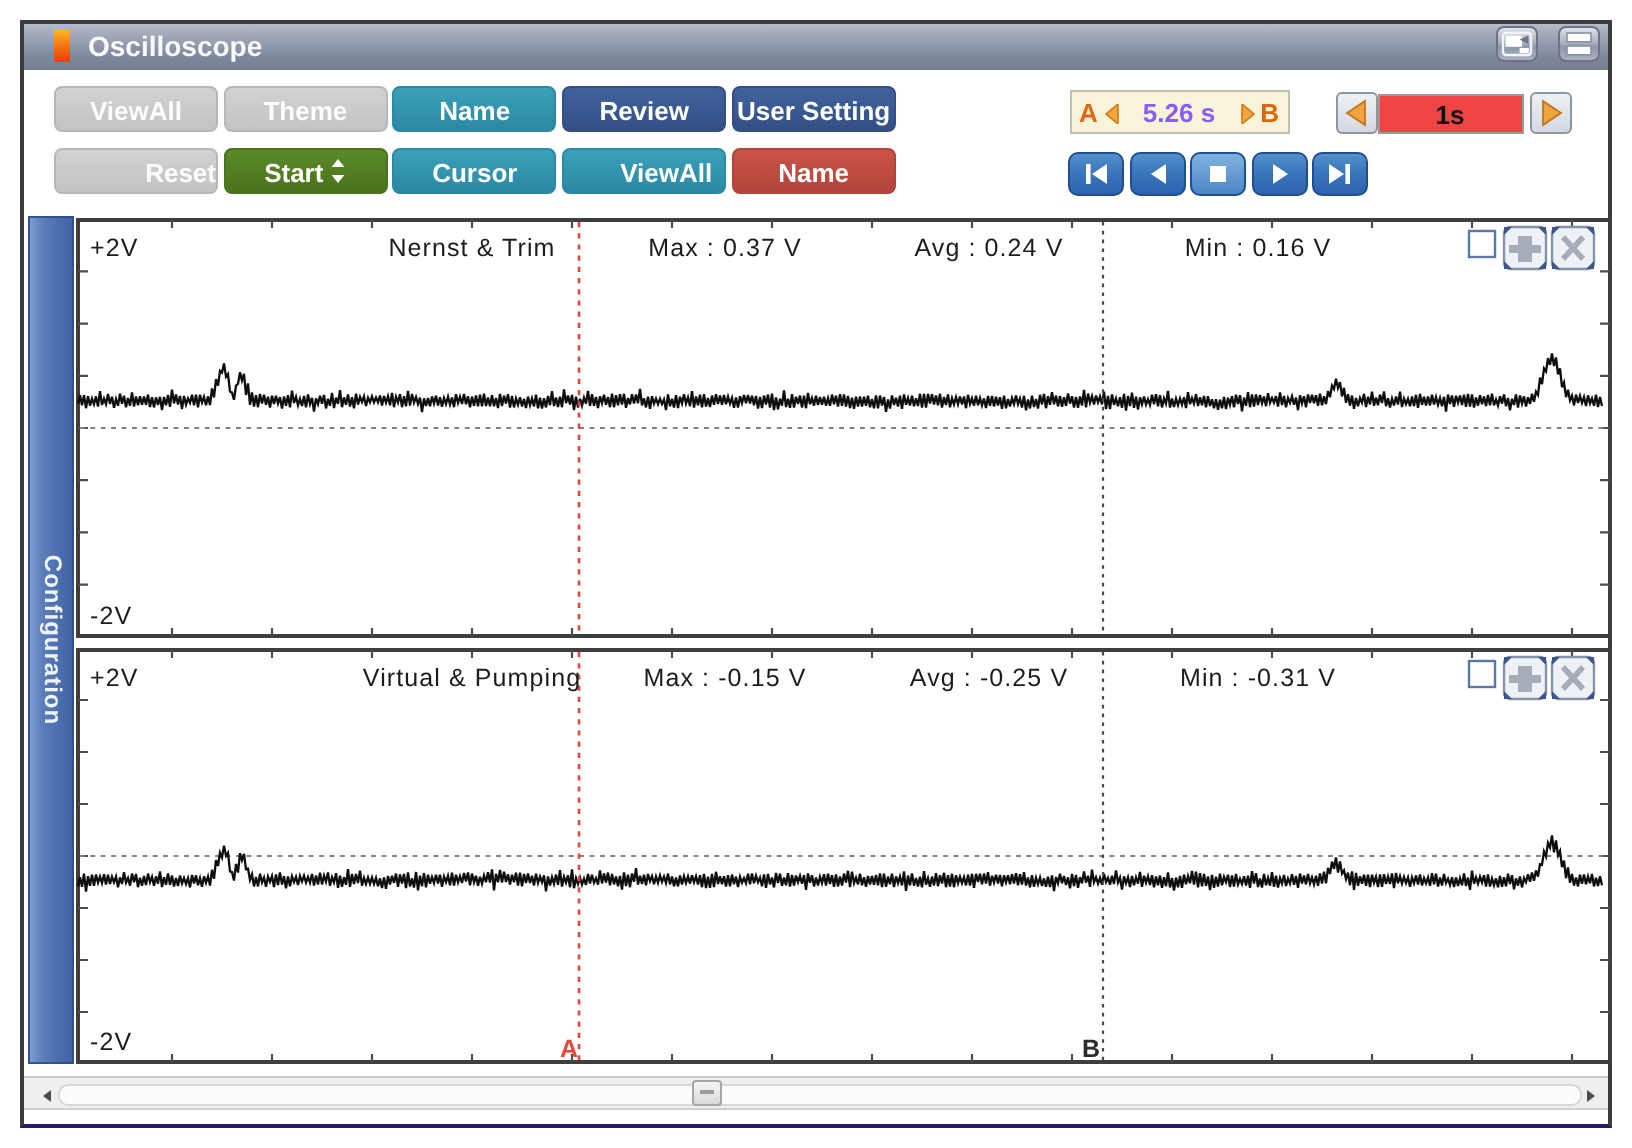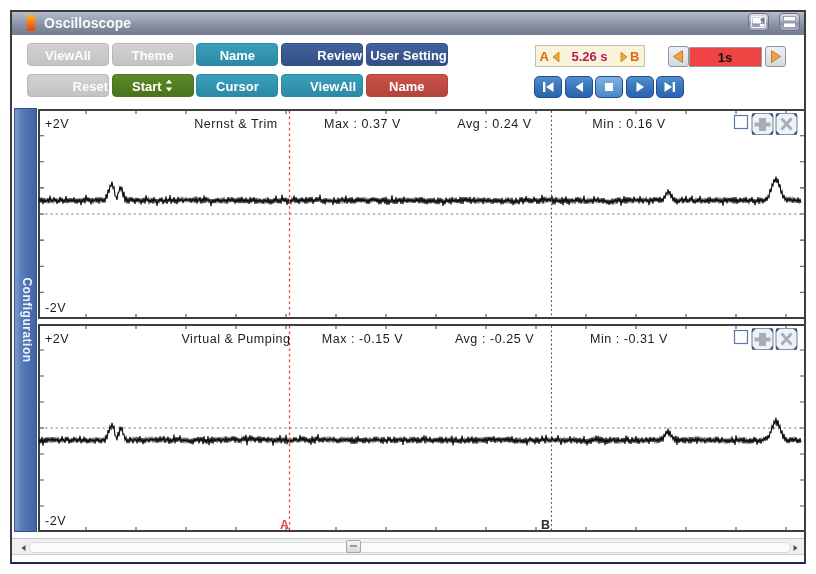--- a/index.html
+++ b/index.html
@@ -8,21 +8,21 @@
 #win { left:10px; top:10px; width:796px; height:554px; border:2px solid #3b3b40; border-bottom-color:#232165; background:#ffffff; }
 #titlebar { left:0; top:0; width:792px; height:23px; background:linear-gradient(#b4bbc9 0%, #99a1b3 35%, #7f889d 70%, #737d93 100%); }
 #tbicon { left:15px; top:3px; width:8px; height:16px; background:linear-gradient(#ffb62a 0%, #f47a12 45%, #e5410a 100%); }
 #tbtitle { left:32px; top:3px; color:#f8f9fb; font-size:14px; font-weight:bold; }
 .winbtn { top:1px; width:21px; height:18px; border:1px solid #6f7285; border-radius:4px; background:linear-gradient(#dfe3ea 0%, #aab1c1 45%, #8f97ab 60%, #a8b0c0 100%); }
 #bluetab { left:1.5px; top:96px; width:23px; height:424px; background:linear-gradient(90deg, #7e9cce 0%, #5a7eba 30%, #4a6eae 70%, #3f63a4 100%); border:1px solid #31508c; }
 #bluetab span { position:absolute; left:5px; top:50%; transform:translateY(-50%); writing-mode:vertical-rl; color:#f0f3fa; font-size:12px; font-weight:bold; letter-spacing:0.5px; }
 .btn { position:absolute; width:82px; height:23px; border-radius:4px; color:#ffffff; font-size:13px; font-weight:bold; text-align:center; line-height:23px; }
 .gray { background:linear-gradient(#d2d2d2, #c3c3c3); border:1px solid #b8b8b8; color:#fdfdfd; }
 .teal { background:linear-gradient(#3ba0bb, #2b89a6); border:1px solid #2b89a6; }
-.dblue { background:linear-gradient(#40639c, #334f85); border:1px solid #334f85;text-align:right; }
+.dblue { background:linear-gradient(#40639c, #334f85); border:1px solid #334f85; }
 .green { background:linear-gradient(#5b8a27, #4a731d); border:1px solid #4a731d; }
 .red { background:linear-gradient(#ca5349, #b2443b); border:1px solid #b2443b; }
 #abbox { left:522.5px; top:33px; width:110px; height:22px; background:#f8f4da; border:1px solid #c2c2ac; }
 #spin-field { left:676.5px; top:34.5px; width:73px; height:20px; background:#ef4444; border:1px solid #9a9a9a; text-align:center; line-height:19px; font-size:13px; font-weight:bold; color:#111; }
 .spinbtn { top:34px; width:21px; height:21px; background:linear-gradient(#eef1f5, #d3d8e0); border:1px solid #8f959f; border-radius:3px; text-align:center; }
 .mbtn { top:64px; width:28px; height:22px; border-radius:5px; border:1px solid #1d4f94; background:linear-gradient(#5490cc 0%, #3a74ba 50%, #2a63ae 100%); }
 #sbar { left:0px; top:525.5px; width:792px; height:17px; background:#efefef; border-top:1px solid #c9c9c9; border-bottom:1px solid #cfcfcf; }
 #sgroove { left:17px; top:3px; width:762px; height:11px; background:#fbfbfb; border:1px solid #d9d9d9; border-radius:5px; }
 #sthumb { left:334px; top:1px; width:15px; height:13px; background:linear-gradient(#f4f4f4, #dadada); border:1px solid #a5a5a5; border-radius:2px; }
 </style>
@@ -60,21 +60,21 @@
       </svg></div>
   <div class="btn teal" style="left:184.4px; top:61.5px;">Cursor</div>
   <div class="btn teal" style="left:269.1px; top:61.5px;padding-left:22px;">ViewAll</div>
   <div class="btn red" style="left:353.8px; top:61.5px;">Name</div>
 
   <div class="abs" id="abbox">
     <span style="position:absolute;left:4px;top:3px;color:#e2660d;font-size:13px;font-weight:bold;">A</span>
     <svg class="abs" style="left:16px;top:6px;" width="8" height="10" viewBox="0 0 8 10">
         <path d="M7 0 L1 5 L7 10 Z" fill="#f2a53a" stroke="#c97e16" stroke-width="0.8"></path>
       </svg>
-    <span style="position:absolute;left:0;top:3px;width:100%;text-align:center;color:#be185d;font-size:13px;font-weight:bold;">5.26 s</span>
+    <span style="position:absolute;left:0;top:3px;width:100%;text-align:center;color:#8b5cf6;font-size:13px;font-weight:bold;">5.26 s</span>
     <svg class="abs" style="left:84px;top:6px;" width="8" height="10" viewBox="0 0 8 10">
         <path d="M1 0 L7 5 L1 10 Z" fill="#f2a53a" stroke="#c97e16" stroke-width="0.8"></path>
       </svg>
     <span style="position:absolute;right:4px;top:3px;color:#e2660d;font-size:13px;font-weight:bold;">B</span>
   </div>
 
   <div class="abs spinbtn" style="left:656px;">
     <svg width="19" height="19" viewBox="0 0 19 19">
         <path d="M13.5 3.5 L4.5 9.5 L13.5 15.5 Z" fill="#f0a441" stroke="#c07718" stroke-width="0.9"></path>
       </svg>

